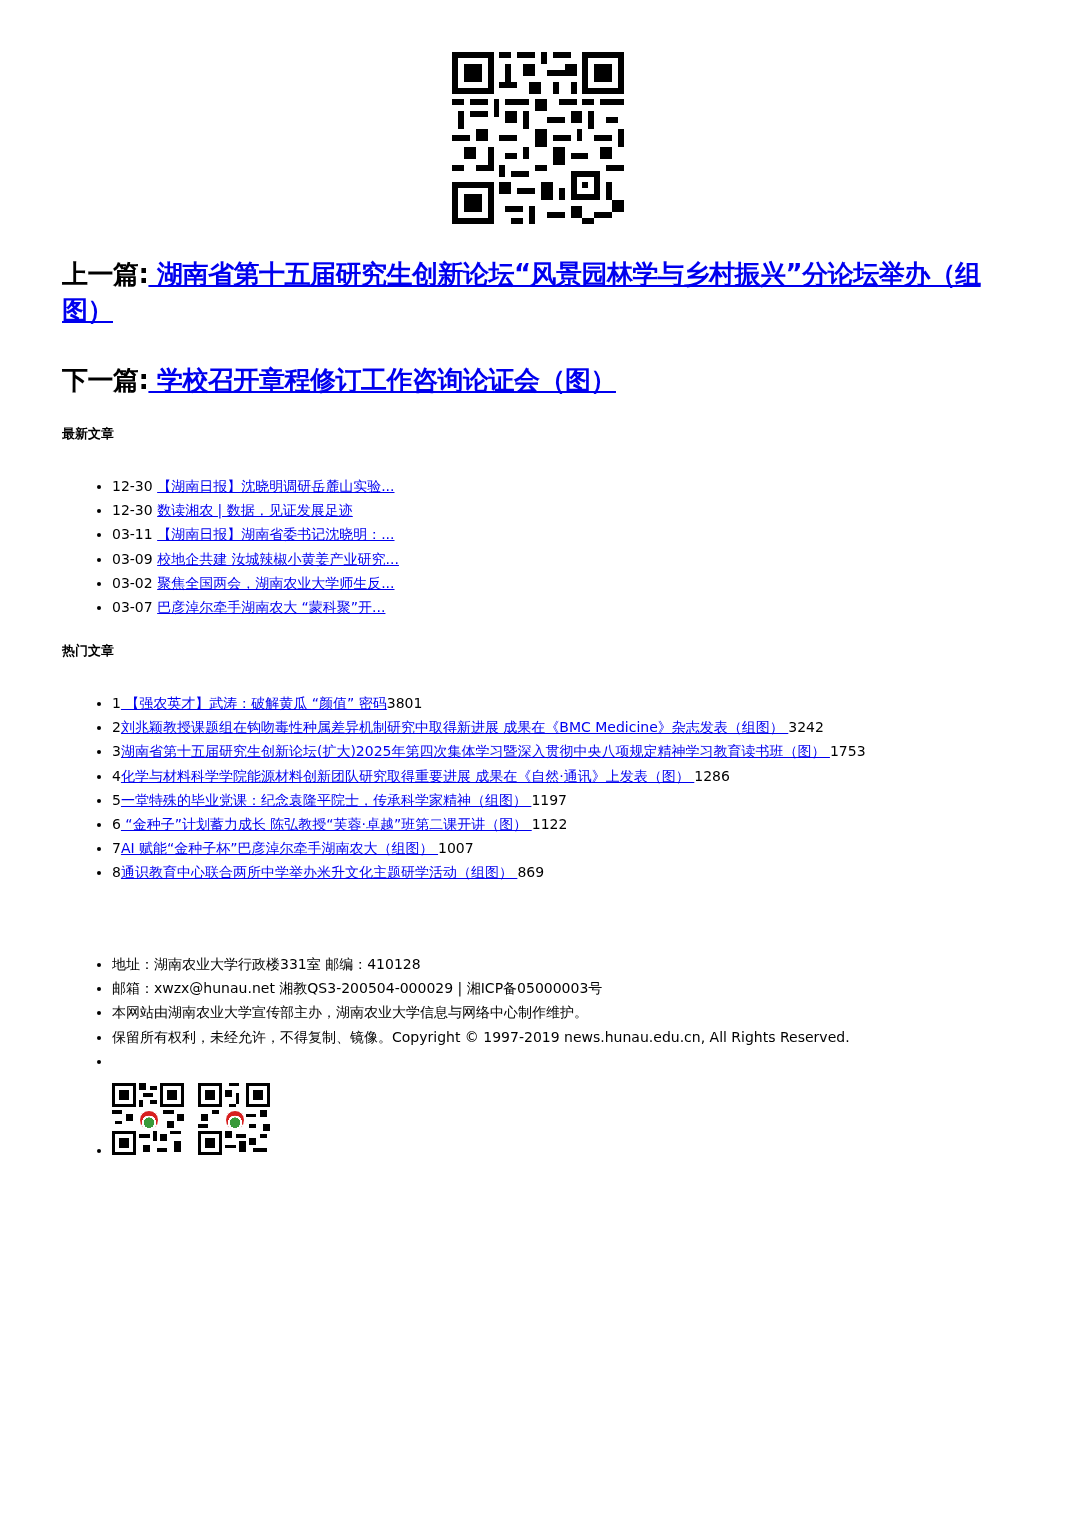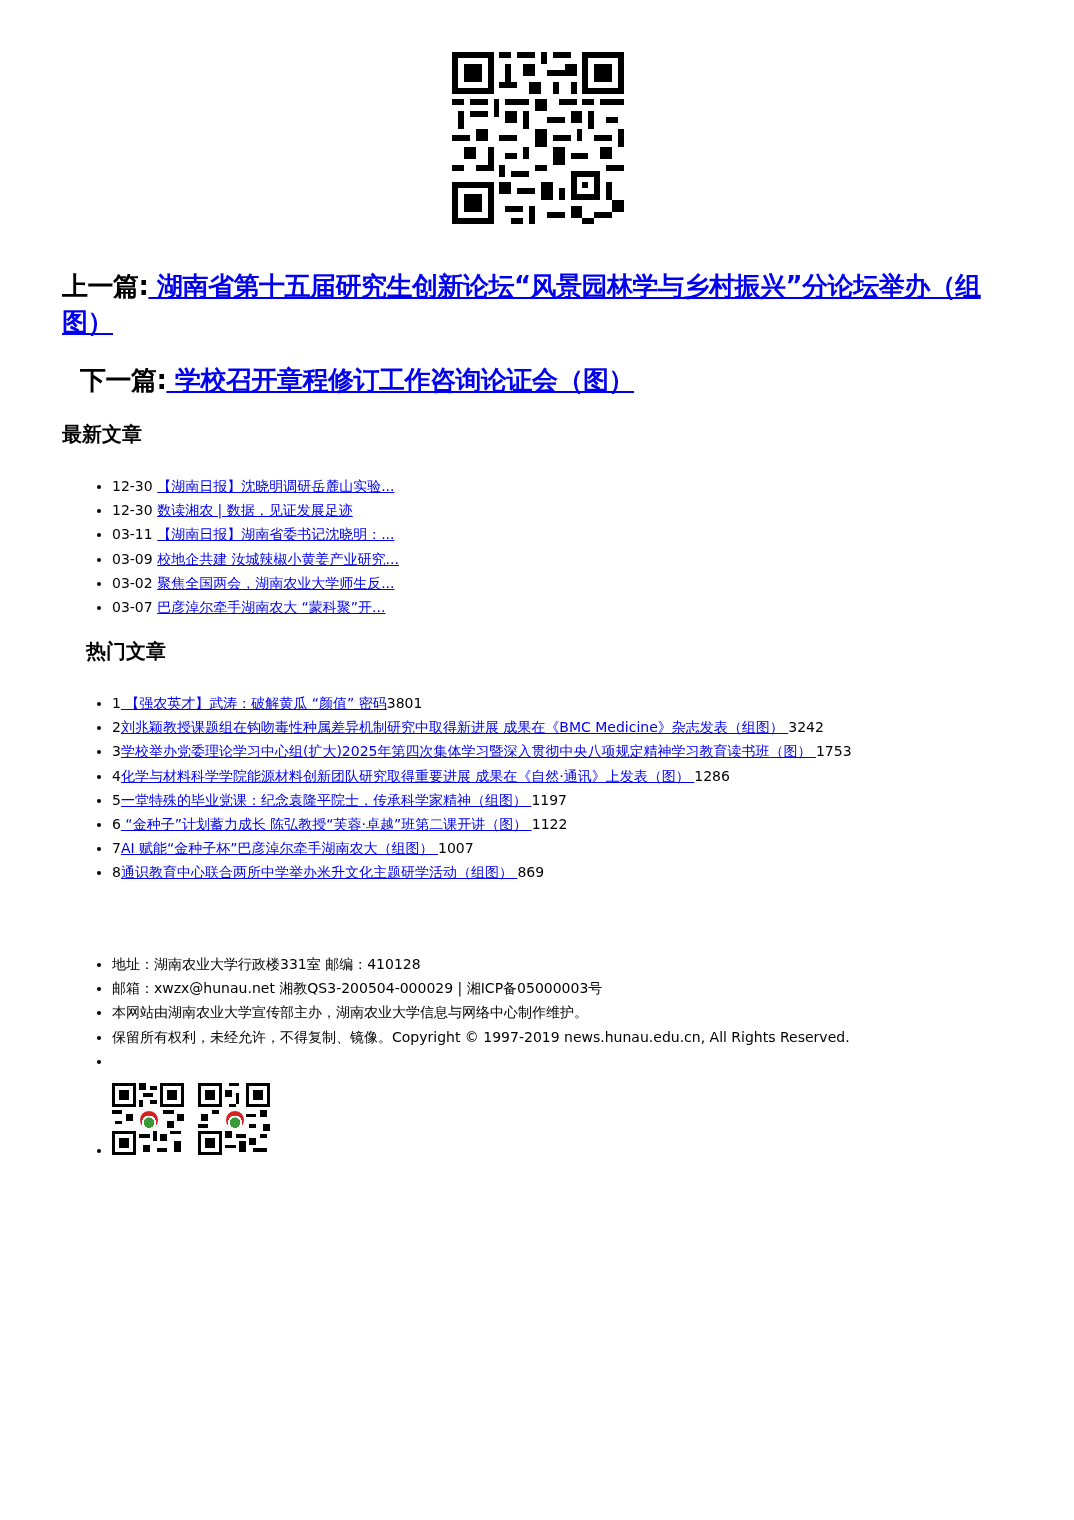--- a/index.html
+++ b/index.html
@@ -9,27 +9,27 @@
       color: #000;
     }
     a { color: #0000ee; text-decoration: underline; }
     .qr-top {
       position: absolute; left: 452px; top: 52px; width: 172px; height: 172px;
     }
     .nav-line {
       position: absolute; left: 62px; width: 960px;
       font-size: 26px; font-weight: bold; line-height: 36px; letter-spacing: -0.5px;
     }
-    .nav-prev { top: 268px; }
-    .nav-next { top: 362px; margin-left: 18px; }
+    .nav-prev { top: 256px; }
+    .nav-next { top: 362px; }
     .section-title {
-      position: absolute; left: 62px; font-size: 20px; font-weight: bold; line-height: 28px;
+      position: absolute; left: 62px; font-size: 13px; font-weight: bold; line-height: 28px;
     }
     .t-latest { top: 420px; }
-    .t-hot { top: 637px; margin-left: 24px; }
+    .t-hot { top: 637px; }
     ul.list {
       position: absolute; left: 62px; margin: 4px; padding-left: 46px;
       font-size: 14px; line-height: 24.2px; width: 960px;
     }
     ul.list li { margin: 0; padding: 0; }
     .l-latest { top: 470px; }
     .l-hot { top: 687px; }
     .l-footer { top: 948px; width: 900px; }
     .qr-small-row {
       display: flex; gap: 14px; margin-top: 10px; margin-bottom: -8px;
@@ -141,21 +141,21 @@
   <li><span>03-11</span> <a href="#"> 【湖南日报】湖南省委书记沈晓明：...</a></li>
   <li><span>03-09</span> <a href="#">校地企共建 汝城辣椒小黄姜产业研究...</a></li>
   <li><span>03-02</span> <a href="#">聚焦全国两会，湖南农业大学师生反...</a></li>
   <li><span>03-07</span> <a href="#">巴彦淖尔牵手湖南农大 “蒙科聚”开...</a></li>
 </ul>
 
 <div class="section-title t-hot">热门文章</div>
 <ul class="list l-hot">
   <li><span>1</span><a href="#"> 【强农英才】武涛：破解黄瓜 “颜值” 密码</a><span>3801</span></li>
   <li><span>2</span><a href="#">刘兆颖教授课题组在钩吻毒性种属差异机制研究中取得新进展 成果在《BMC Medicine》杂志发表（组图） </a><span>3242</span></li>
-  <li><span>3</span><a href="#">学校举办党委理论学习中心组(扩大)2025年第四次集体学习暨深入贯彻中央八项规定精神学习教育读书班（图） </a><span>1753</span></li>
+  <li><span>3</span><a href="#">湖南省第十五届研究生创新论坛(扩大)2025年第四次集体学习暨深入贯彻中央八项规定精神学习教育读书班（图） </a><span>1753</span></li>
   <li><span>4</span><a href="#">化学与材料科学学院能源材料创新团队研究取得重要进展 成果在《自然·通讯》上发表（图） </a><span>1286</span></li>
   <li><span>5</span><a href="#">一堂特殊的毕业党课：纪念袁隆平院士，传承科学家精神（组图） </a><span>1197</span></li>
   <li><span>6</span><a href="#"> “金种子”计划蓄力成长 陈弘教授“芙蓉·卓越”班第二课开讲（图） </a><span>1122</span></li>
   <li><span>7</span><a href="#">AI 赋能“金种子杯”巴彦淖尔牵手湖南农大（组图） </a><span>1007</span></li>
   <li><span>8</span><a href="#">通识教育中心联合两所中学举办米升文化主题研学活动（组图） </a><span>869</span></li>
 </ul>
 
 <ul class="list l-footer">
   <li>地址：湖南农业大学行政楼331室 邮编：410128</li>
   <li>邮箱：xwzx@hunau.net 湘教QS3-200504-000029 | 湘ICP备05000003号</li>

